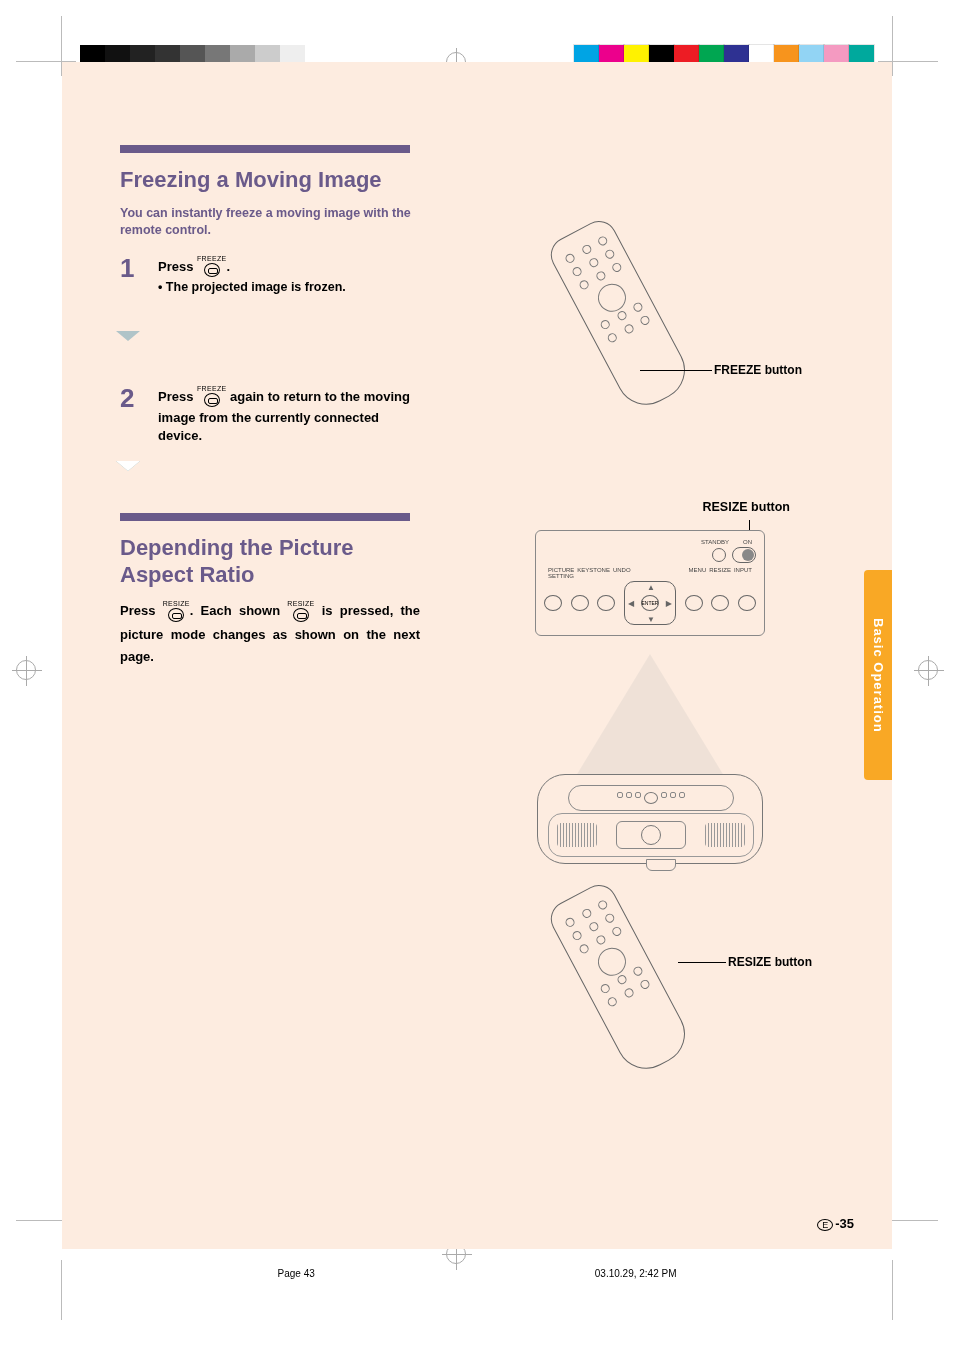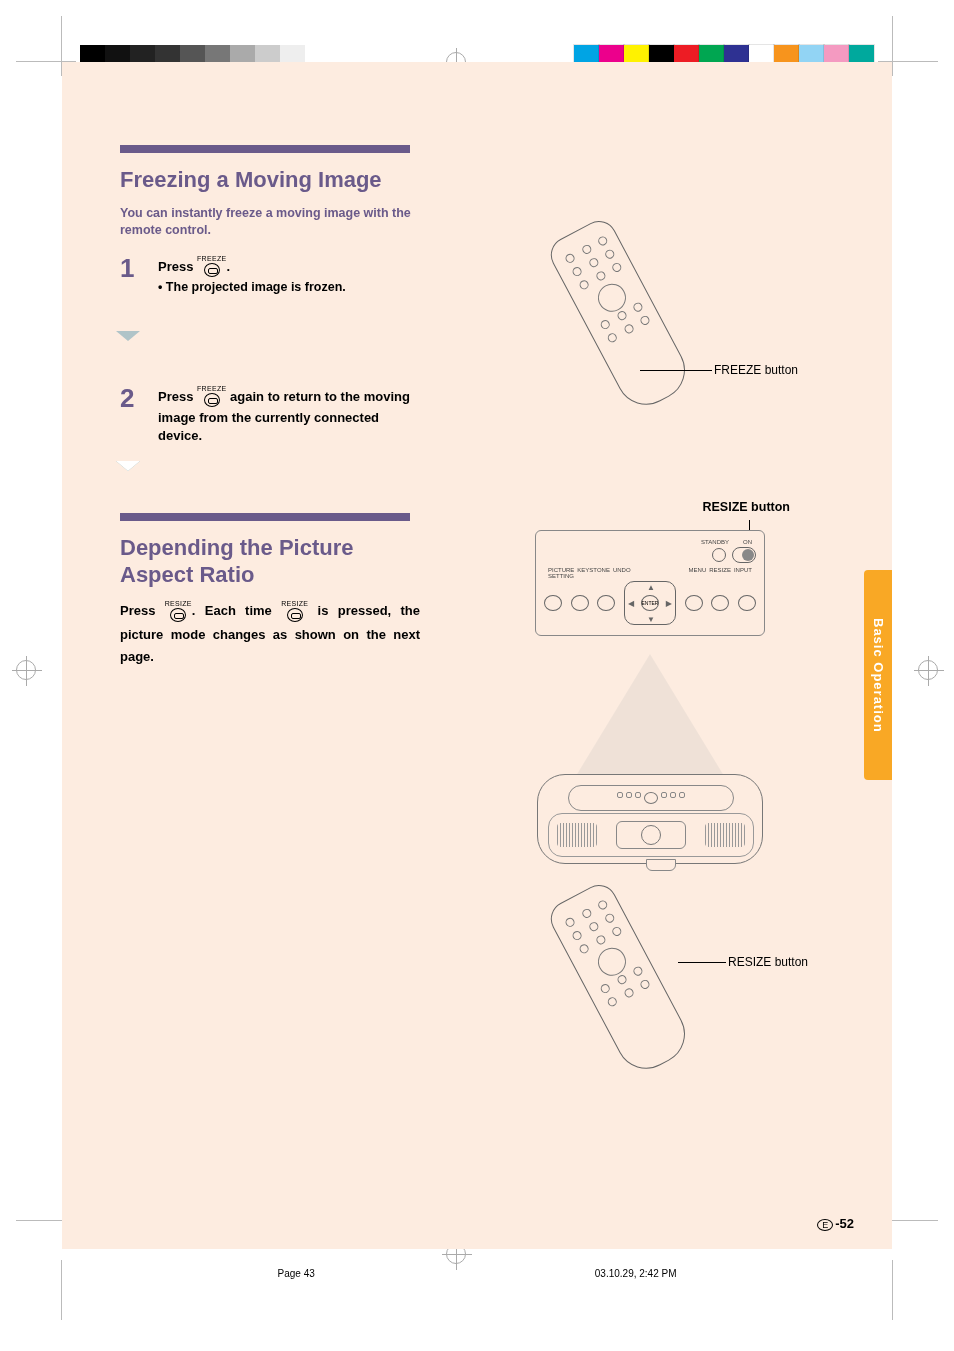--- a/index.html
+++ b/index.html
@@ -164,21 +164,21 @@
   .remote-dots .rrow { display: flex; justify-content: space-between; margin-bottom: 6px; }
   .remote-dots .d { width: 9px; height: 9px; border: 1px solid #777; border-radius: 50%; }
   .remote-dots .big { width: 28px; height: 28px; border: 1px solid #777; border-radius: 50%; margin: 2px auto; }
   .callout-line {
     position: absolute;
     border-top: 1px solid #000;
   }
   .callout-label {
     position: absolute;
     font-size: 12px;
-    font-weight: normal;
+    font-weight: bold;
     color: #000;
     white-space: nowrap;
   }
 
   
   .panel-ill { width: 230px; margin: 0 auto 18px; }
   .panel-box {
     border: 1.5px solid #888;
     border-radius: 6px;
     padding: 8px 8px 10px;
@@ -356,21 +356,21 @@
     <div class="step-body">
       <span class="lead justify"><span>Press </span><span class="icon-btn"><span class="tiny">FREEZE</span><span class="circ"></span></span><span> again to return to the moving image from the currently connected device.</span></span>
     </div>
   </div>
 
   <div style="height:24px"></div>
   <div class="purple-bar"></div>
   <div class="section-title">Depending the Picture Aspect Ratio</div>
 
   <div class="press-line justify">
-    <span>Press </span><span class="icon-btn"><span class="tiny">RESIZE</span><span class="circ"></span></span><span>. Each time </span><span class="icon-btn"><span class="tiny">RESIZE</span><span class="circ"></span></span><span> is pressed, the picture mode changes as shown on the next page.</span>
+    <span>Press </span><span class="icon-btn"><span class="tiny">RESIZE</span><span class="circ"></span></span><span>. Each shown </span><span class="icon-btn"><span class="tiny">RESIZE</span><span class="circ"></span></span><span> is pressed, the picture mode changes as shown on the next page.</span>
   </div>
 </div>
 
 <div class="col-right">
 
   <div class="remote-ill">
     <div class="remote-body">
       <div class="remote-dots">
         <div class="rrow">
             <span class="d"></span>
@@ -509,19 +509,19 @@
           </div>
       </div>
     </div>
     <div class="callout-line" style="top:78px; left:128px; width:48px;"></div>
     <div class="callout-label" style="top:71px; left:178px;">RESIZE button</div>
   </div>
 
 </div>
 
 <div class="page-num">
-  <span class="ecirc">E</span><span>-52</span>
+  <span class="ecirc">E</span><span>-35</span>
 </div>
 
 <div class="footer-meta">
   <span>Page 43</span>
   <span>03.10.29, 2:42 PM</span>
 </div>
 
 </body></html>

